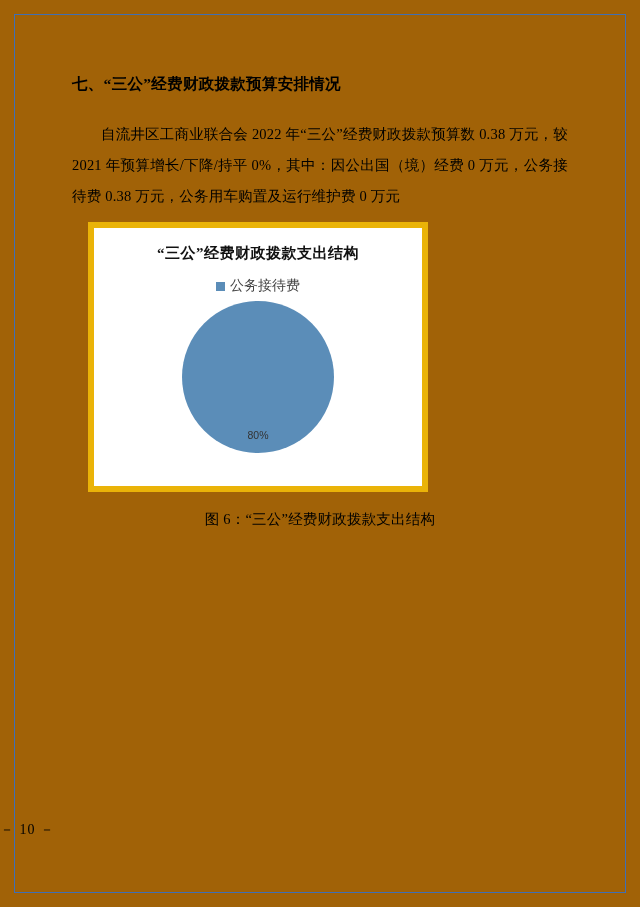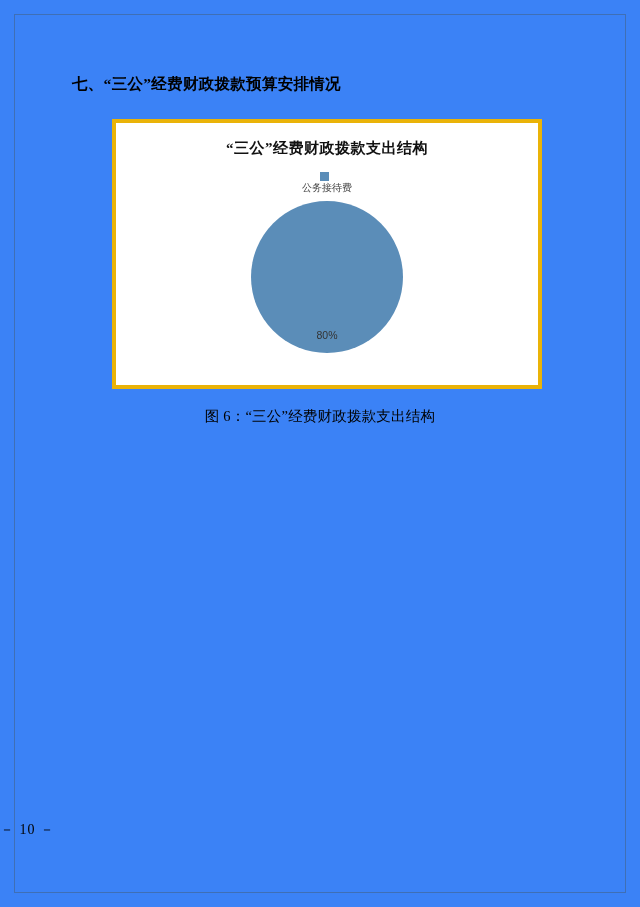--- a/index.html
+++ b/index.html
@@ -9,21 +9,21 @@
   }
   body {
     width: 640px;
     height: 907px;
     font-family: "Liberation Serif", "DejaVu Serif", serif;
   }
   .page {
     position: relative;
     width: 640px;
     height: 907px;
-    background: #3b82f6;
+    background: #a16207;
     box-sizing: border-box;
     overflow: hidden;
   }
   .page-border {
     position: absolute;
     left: 14px;
     top: 14px;
     right: 14px;
     bottom: 14px;
     border: 1px solid #3f6fb5;
@@ -48,46 +48,45 @@
     font-size: 14.5px;
     line-height: 2.15;
     color: #000;
     margin: 0 0 2px 0;
     text-align: justify;
     text-justify: inter-ideograph;
     text-indent: 2em;
     letter-spacing: 0.2px;
   }
   .chart-box {
-    margin: 10px 0 0 40px;
-    width: 430px;
+    margin: 10px 0 0 16px;
+    width: 340px;
     height: 270px;
-    border: 4px solid #eab308;
+    border: 6px solid #eab308;
     background: #fff;
     position: relative;
     box-sizing: border-box;
   }
   .chart-title {
     text-align: center;
     font-family: "Liberation Serif", "DejaVu Serif", serif;
     font-weight: bold;
     font-size: 15px;
     color: #111;
     margin-top: 16px;
     letter-spacing: 0.5px;
   }
   .chart-legend {
     display: flex;
     align-items: center;
     justify-content: center;
     margin-top: 14px;
-    font-size: 10px;
+    font-size: 14px;
     color: #444;
     font-family: "Liberation Sans", sans-serif;
-    flex-direction: column;
   }
   .legend-swatch {
     width: 9px;
     height: 9px;
     background: #5b8db8;
     margin-right: 5px;
     display: inline-block;
   }
   .pie-wrap {
     position: relative;
@@ -139,20 +138,21 @@
 </head>
 <body>
 
 <div class="page">
   <div class="page-border"></div>
 
   <div class="content">
 
     <h2 class="section-heading">七、“三公”经费财政拨款预算安排情况</h2>
 
+    <p class="body-text">自流井区工商业联合会 2022 年“三公”经费财政拨款预算数 0.38 万元，较 2021 年预算增长/下降/持平 0%，其中：因公出国（境）经费 0 万元，公务接待费 0.38 万元，公务用车购置及运行维护费 0 万元</p>
 
     <div class="chart-box">
       <div class="chart-title">“三公”经费财政拨款支出结构</div>
 
       <div class="chart-legend">
         <span class="legend-swatch"></span>
         <span>公务接待费</span>
       </div>
 
       <div class="pie-wrap">

